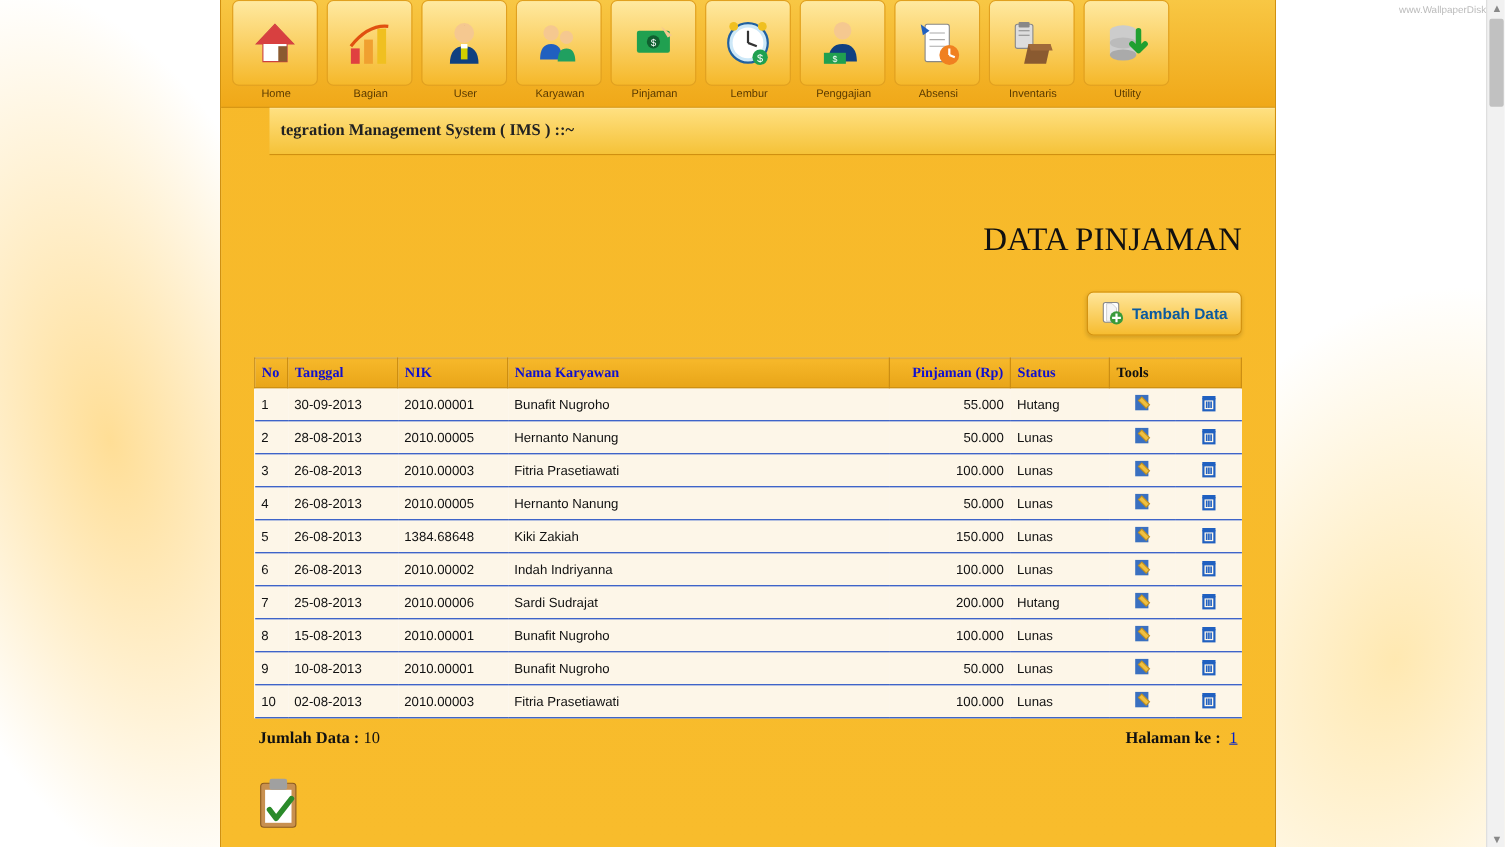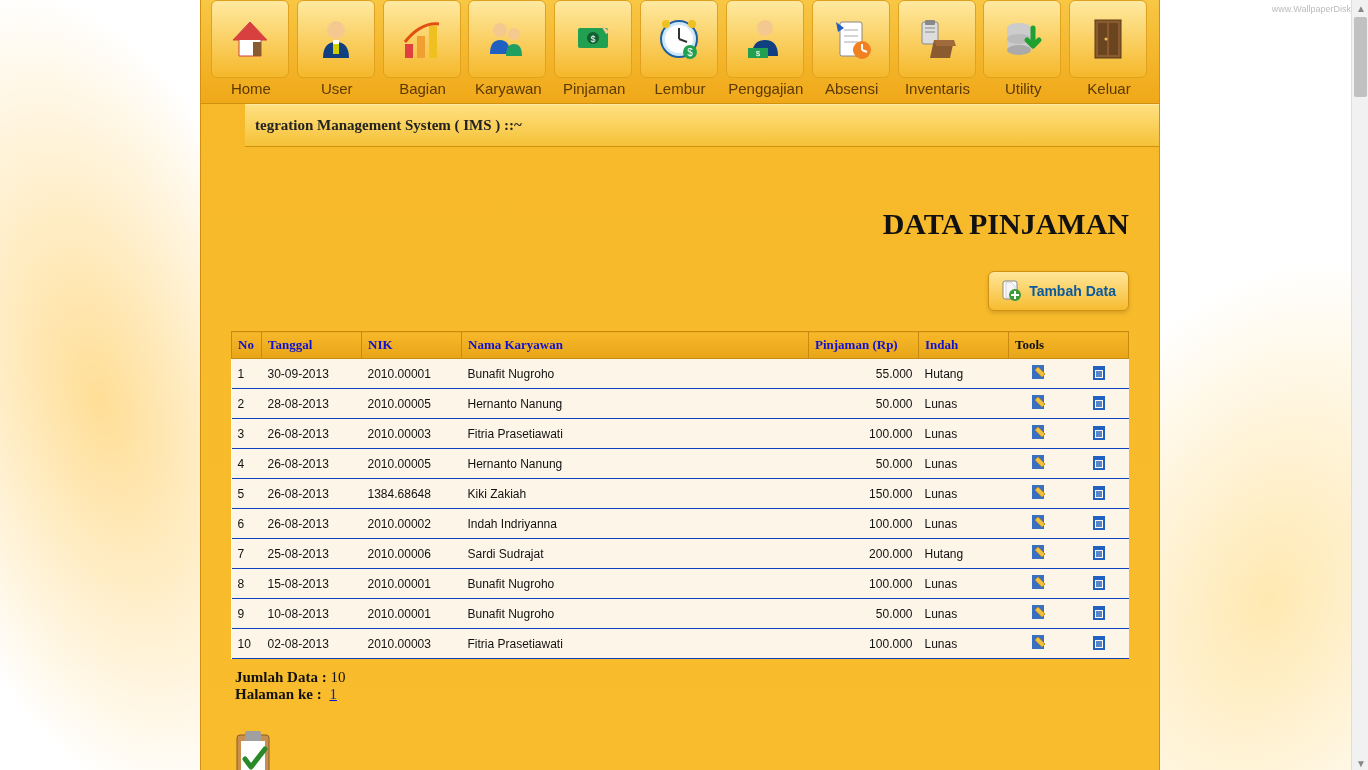--- a/index.html
+++ b/index.html
@@ -90,41 +90,41 @@
   height: 78px;
   background: linear-gradient(#ffe9a0, #f5b82a);
   border: 1px solid #e0a020;
   border-radius: 6px;
   display: flex;
   align-items: center;
   justify-content: center;
   margin-bottom: 2px;
 }
 .toolbar-label {
-  font-size: 15px;
+  font-size: 10px;
   color: #5a3a00;
 }
 .banner {
   background: linear-gradient(#ffe080, #f5c238);
   border-top: 1px solid #ffe8a0;
   border-bottom: 1px solid #d09010;
   padding: 12px 10px;
   font-family: "Times New Roman", serif;
   font-weight: bold;
   font-size: 15px;
   color: #222;
   margin-left: 44px;
 }
 .content {
   padding: 20px 30px 10px 30px;
 }
 .page-title {
   text-align: right;
   font-family: "Times New Roman", serif;
-  font-weight: bold;
+  font-weight: normal;
   font-size: 30px;
   color: #111;
   margin: 40px 0 30px 0;
 }
 .tambah-wrap {
   text-align: right;
   margin-bottom: 20px;
   font-weight: bold;
 }
 .tambah-btn {
@@ -174,21 +174,20 @@
   display: inline-block;
   cursor: pointer;
 }
 .footer-row {
   display: flex;
   justify-content: space-between;
   padding: 10px 4px;
   font-family: "Times New Roman", serif;
   font-size: 15px;
   color: #111;
-  flex-direction: column;
 }
 .footer-row a {
   color: #0020d0;
   text-decoration: underline;
   margin-left: 4px;
 }
 .clipboard-icon {
   text-align: center;
   margin-top: 16px;
 }
@@ -216,39 +215,39 @@
             <polygon points="25,8 8,26 14,26 14,42 36,42 36,26 42,26" fill="#fff" stroke="#cc4040" stroke-width="1"></polygon>
             <polygon points="25,8 8,26 42,26" fill="#d84040"></polygon>
             <rect x="28" y="28" width="8" height="14" fill="#8a5a30"></rect>
           </svg>
         </div>
         <div class="toolbar-label">Home</div>
       </div>
       <div class="toolbar-item">
         <div class="toolbar-icon-box">
           <svg width="50" height="50">
+            <rect x="8" y="30" width="8" height="14" fill="#e04040"></rect>
+            <rect x="20" y="22" width="8" height="22" fill="#f0a030"></rect>
+            <rect x="32" y="12" width="8" height="32" fill="#f0c020"></rect>
+            <path d="M8 28 Q24 8 42 10" fill="none" stroke="#e05010" stroke-width="3"></path>
+          </svg>
+        </div>
+        <div class="toolbar-label">Bagian</div>
+      </div>
+      <div class="toolbar-item">
+        <div class="toolbar-icon-box">
+          <svg width="50" height="50">
             <circle cx="25" cy="16" r="9" fill="#f5c890"></circle>
             <path d="M25 10 a9 9 0 0 1 0 -2" fill="#333"></path>
             <path d="M12 44 Q12 28 25 28 Q38 28 38 44 Z" fill="#104080"></path>
             <rect x="22" y="26" width="6" height="14" fill="#d0d000"></rect>
             <rect x="22" y="26" width="6" height="4" fill="#fff"></rect>
           </svg>
         </div>
         <div class="toolbar-label">User</div>
-      </div>
-      <div class="toolbar-item">
-        <div class="toolbar-icon-box">
-          <svg width="50" height="50">
-            <rect x="8" y="30" width="8" height="14" fill="#e04040"></rect>
-            <rect x="20" y="22" width="8" height="22" fill="#f0a030"></rect>
-            <rect x="32" y="12" width="8" height="32" fill="#f0c020"></rect>
-            <path d="M8 28 Q24 8 42 10" fill="none" stroke="#e05010" stroke-width="3"></path>
-          </svg>
-        </div>
-        <div class="toolbar-label">Bagian</div>
       </div>
       <div class="toolbar-item">
         <div class="toolbar-icon-box">
           <svg width="50" height="50">
             <circle cx="18" cy="16" r="7" fill="#f5c890"></circle>
             <path d="M8 40 Q8 26 18 26 Q28 26 28 40Z" fill="#2060c0"></path>
             <circle cx="32" cy="20" r="6" fill="#f5c890"></circle>
             <path d="M24 42 Q24 30 32 30 Q40 30 40 42Z" fill="#20a060"></path>
           </svg>
         </div>
@@ -323,31 +322,20 @@
         <div class="toolbar-icon-box">
           <svg width="50" height="50">
             <ellipse cx="22" cy="14" rx="12" ry="5" fill="#ccc"></ellipse>
             <rect x="10" y="14" width="24" height="22" fill="#ccc"></rect>
             <ellipse cx="22" cy="36" rx="12" ry="5" fill="#aaa"></ellipse>
             <ellipse cx="22" cy="25" rx="12" ry="5" fill="#bbb"></ellipse>
             <path d="M36 14 L36 32 L30 26 L36 32 L42 26" fill="none" stroke="#20a030" stroke-width="5" stroke-linecap="round" stroke-linejoin="round"></path>
           </svg>
         </div>
         <div class="toolbar-label">Utility</div>
-      </div>
-      <div class="toolbar-item">
-        <div class="toolbar-icon-box">
-          <svg width="50" height="50">
-            <rect x="12" y="6" width="26" height="38" fill="#8a5a30" stroke="#5a3a10"></rect>
-            <rect x="15" y="9" width="9" height="32" fill="#6a4520"></rect>
-            <rect x="26" y="9" width="9" height="32" fill="#6a4520"></rect>
-            <circle cx="23" cy="25" r="1.5" fill="#f0c050"></circle>
-          </svg>
-        </div>
-        <div class="toolbar-label">Keluar</div>
       </div>
     </div>
 
   <div class="banner">tegration Management System ( IMS ) ::~</div>
 
   <div class="content">
     <div class="page-title">DATA PINJAMAN</div>
 
     <div class="tambah-wrap">
       <div class="tambah-btn">
@@ -363,22 +351,22 @@
       </div>
     </div>
 
     <table class="data">
       <thead>
         <tr>
           <th class="sortable">No</th>
           <th class="sortable" style="width:100px">Tanggal</th>
           <th class="sortable" style="width:100px">NIK</th>
           <th class="sortable">Nama Karyawan</th>
-          <th class="sortable" style="width:110px">Pinjaman (Rp)</th>
-          <th class="sortable" style="width:90px">Indah</th>
+          <th class="sortable" style="text-align:right;width:110px">Pinjaman (Rp)</th>
+          <th class="sortable" style="width:90px">Status</th>
           <th class="plain" colspan="2" style="text-align:left;width:120px">Tools</th>
         </tr>
       </thead>
       <tbody id="tbody">
           <tr>
             <td class="num">1</td>
             <td>30-09-2013</td>
             <td>2010.00001</td>
             <td>Bunafit Nugroho</td>
             <td class="right">55.000</td>

